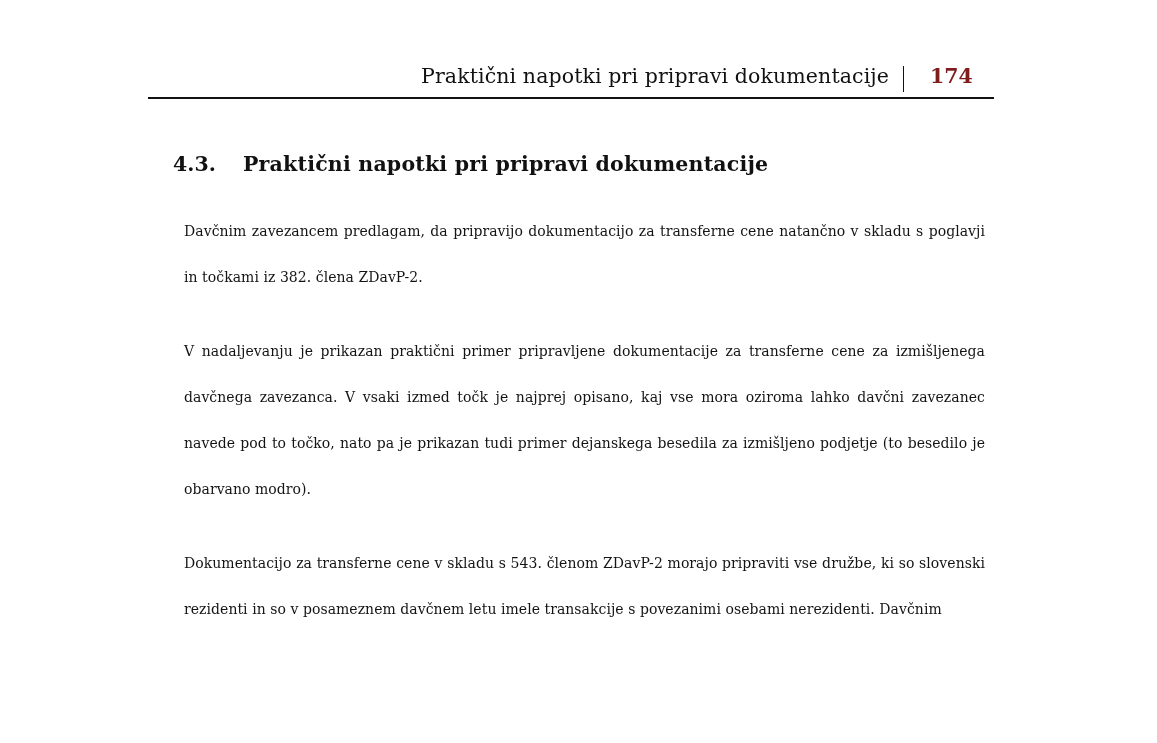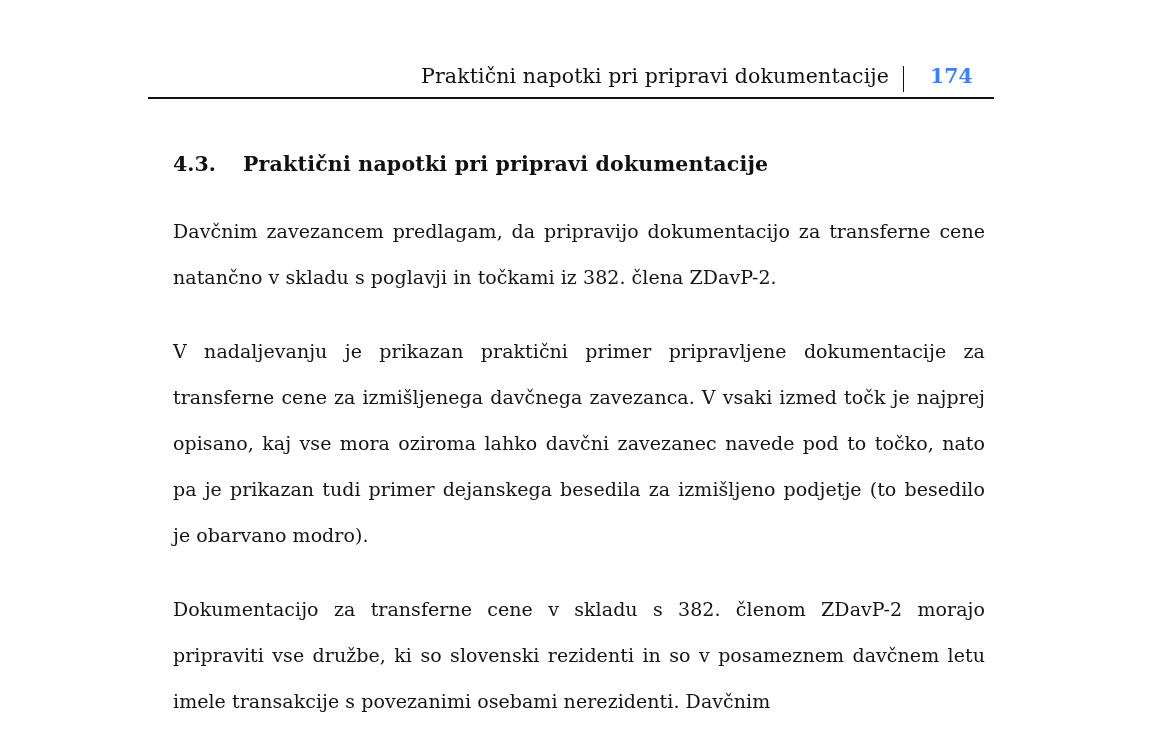--- a/index.html
+++ b/index.html
@@ -43,21 +43,21 @@
     width: 1px;
     height: 26px;
     background: #111111;
     margin: 0 26px 0 14px;
     position: relative;
     top: 4px;
   }
   .header-page {
     font-size: 20.5px;
     font-weight: bold;
-    color: #3b82f6;
+    color: #7f1d1d;
     min-width: 64px;
     text-align: left;
   }
   .content {
     position: absolute;
     left: 173px;
     top: 152px;
     width: 812px;
   }
   .section-heading {
@@ -69,24 +69,24 @@
     margin-bottom: 32px;
   }
   .section-number {
     width: 70px;
     flex: 0 0 70px;
   }
   .section-title {
     letter-spacing: 0.2px;
   }
   p.para {
-    font-size: 19px;
+    font-size: 14px;
     line-height: 46px;
     color: #141414;
-    margin: 0 0 28px 0;
+    margin: 0 0 28px 11px;
     text-align: justify;
     text-justify: inter-word;
     letter-spacing: 0.05px;
   }
   p.para:last-child {
     margin-bottom: 0;
   }
 </style>
 </head>
 <body>
@@ -101,17 +101,17 @@
 
   <div class="content">
 
     <div class="section-heading">
       <span class="section-number">4.3.</span>
       <span class="section-title">Praktični napotki pri pripravi dokumentacije</span>
     </div>
 
     <p class="para">Davčnim zavezancem predlagam, da pripravijo dokumentacijo za transferne cene natančno v skladu s poglavji in točkami iz 382. člena ZDavP-2.</p>
     <p class="para">V nadaljevanju je prikazan praktični primer pripravljene dokumentacije za transferne cene za izmišljenega davčnega zavezanca. V vsaki izmed točk je najprej opisano, kaj vse mora oziroma lahko davčni zavezanec navede pod to točko, nato pa je prikazan tudi primer dejanskega besedila za izmišljeno podjetje (to besedilo je obarvano modro).</p>
-    <p class="para">Dokumentacijo za transferne cene v skladu s 382. členom ZDavP-2 morajo pripraviti vse družbe, ki so slovenski rezidenti in so v posameznem davčnem letu imele transakcije s povezanimi osebami nerezidenti. Davčnim</p>
+    <p class="para">Dokumentacijo za transferne cene v skladu s 543. členom ZDavP-2 morajo pripraviti vse družbe, ki so slovenski rezidenti in so v posameznem davčnem letu imele transakcije s povezanimi osebami nerezidenti. Davčnim</p>
 
   </div>
 
 </div>
 
 </body></html>

